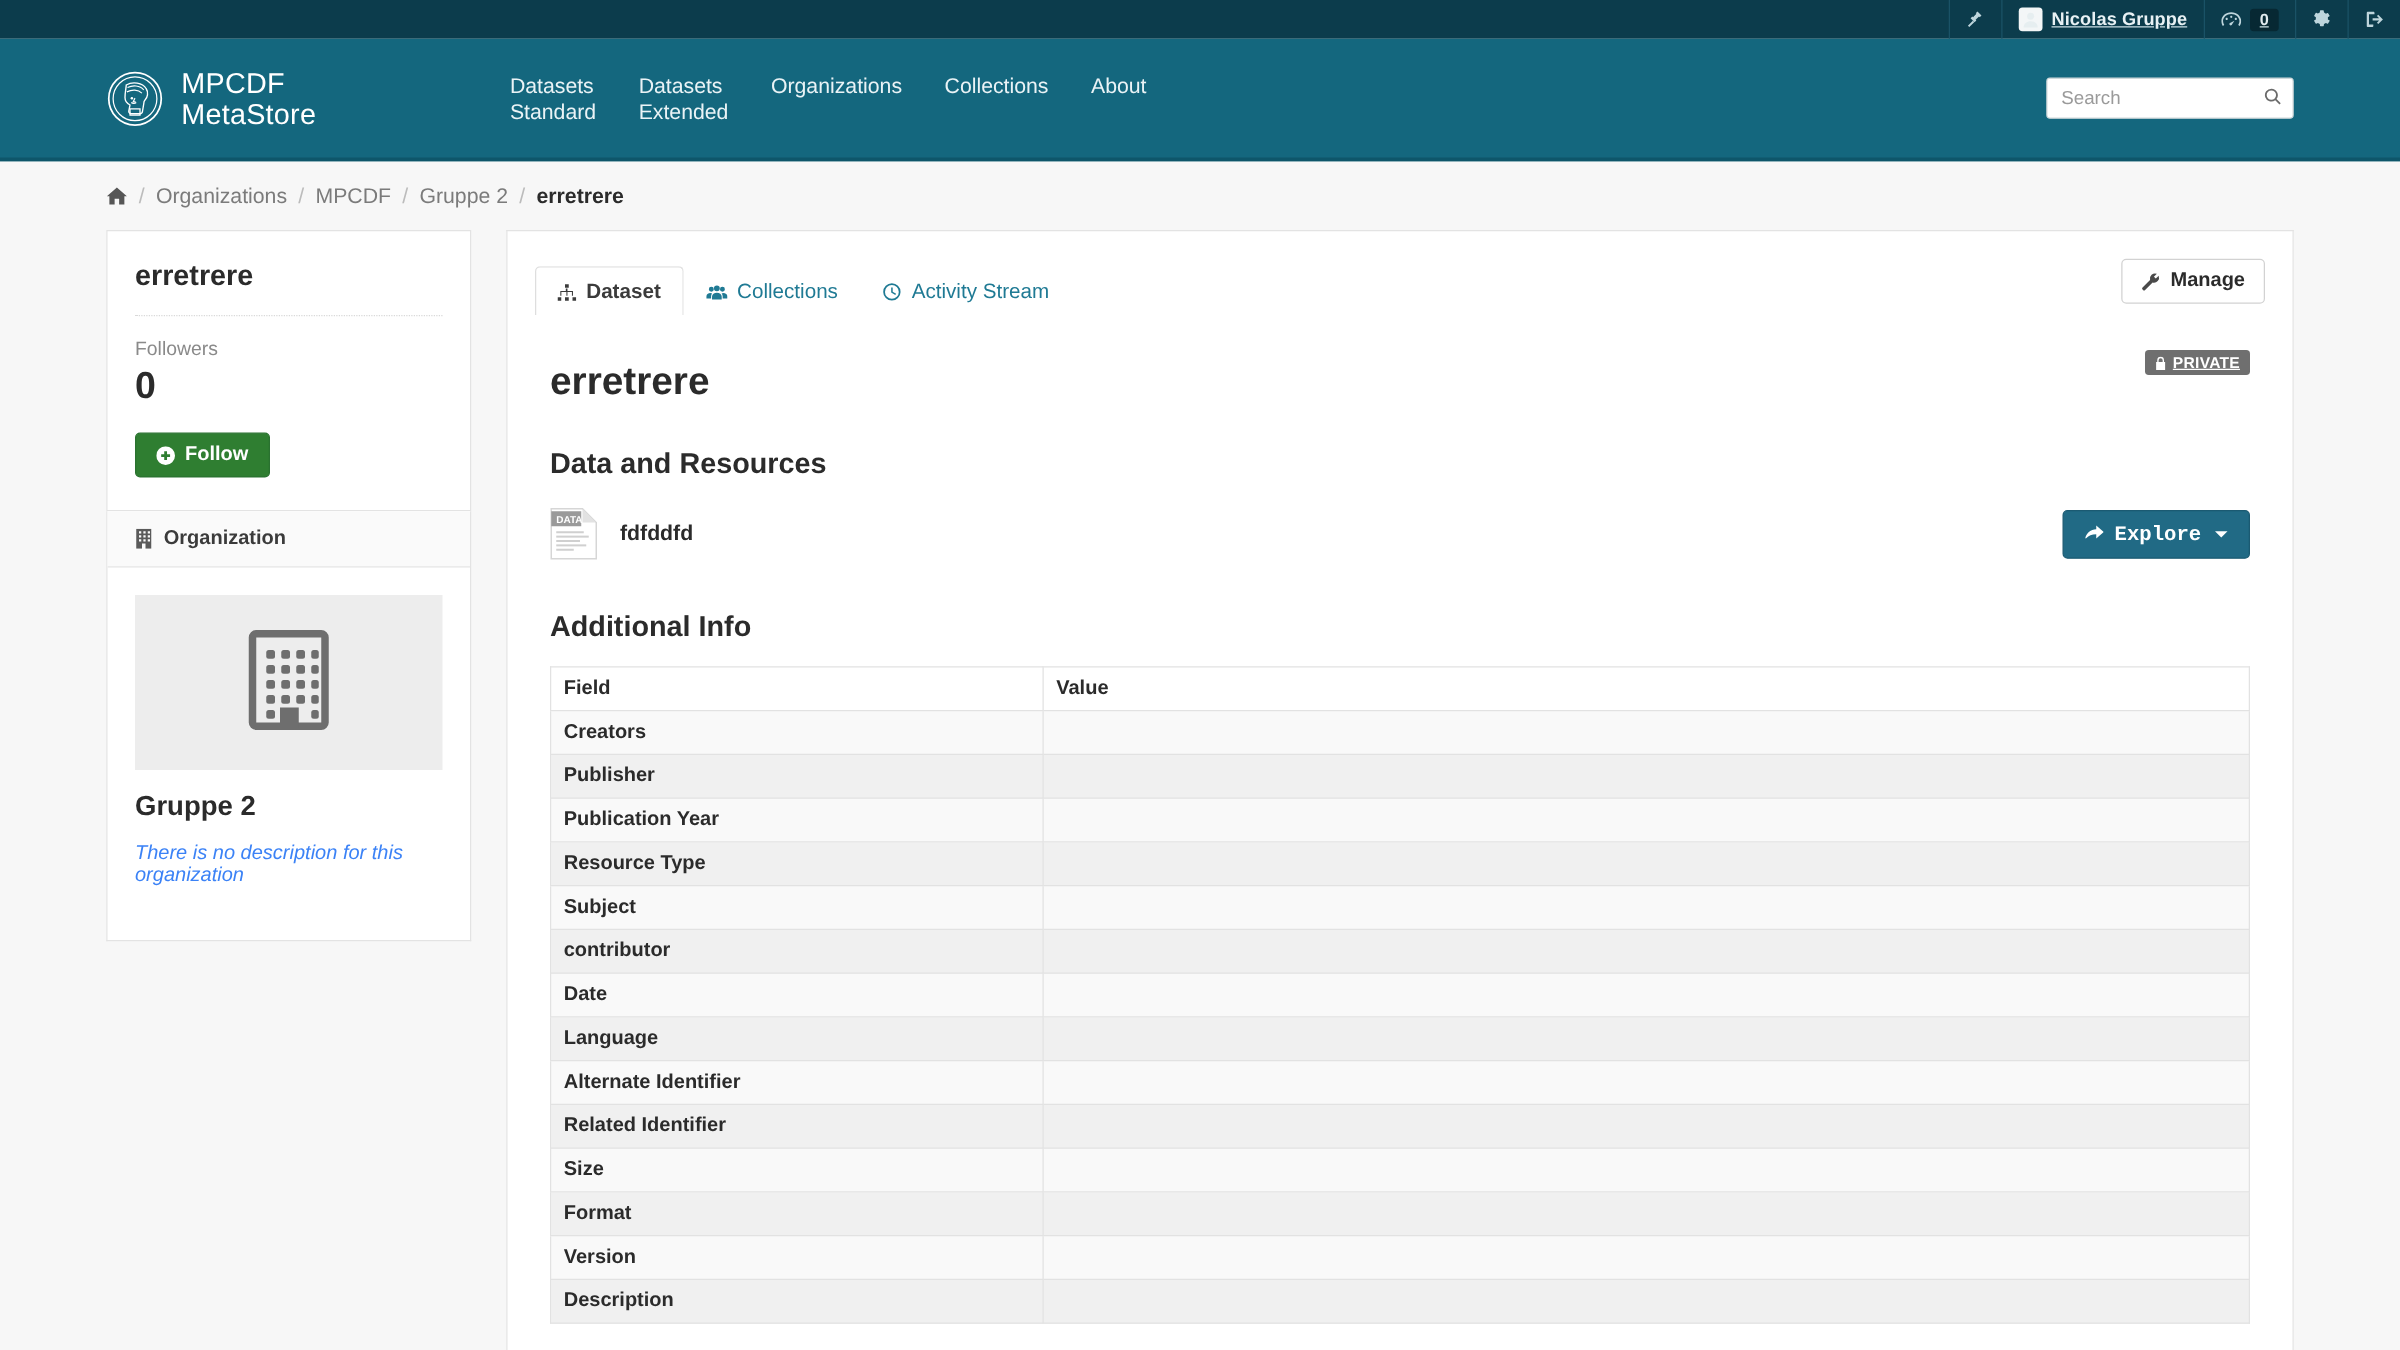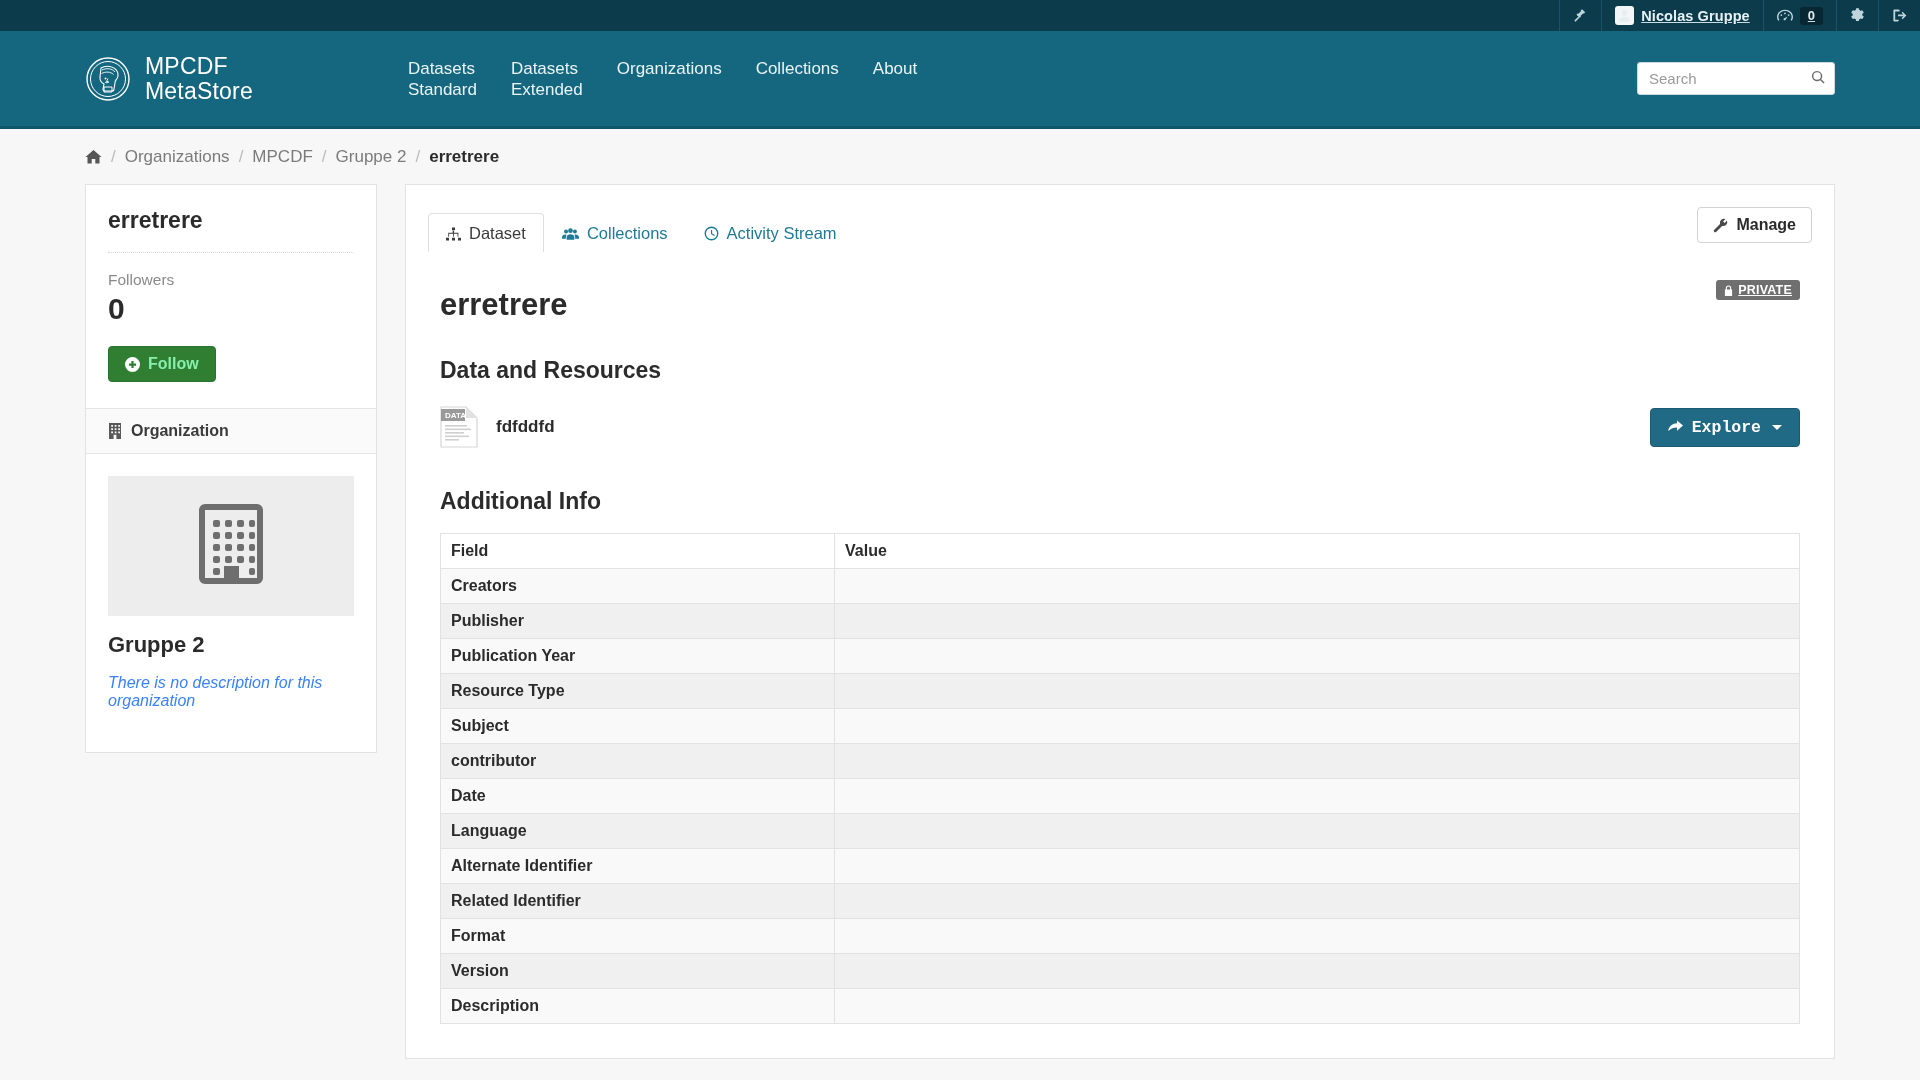--- a/index.html
+++ b/index.html
@@ -90,21 +90,21 @@
     font-size:16px; font-weight:bold; color:#3b3b3b;
   }
   .mod-head svg{ fill:#5a5a5a; display:block; }
   .mod-body{ padding:22px 22px 26px 22px; }
   .side-title{ font-size:23px; font-weight:bold; color:#2b2b2b; margin:0 0 18px 0; }
   .side-divider{ border-top:1px dotted #d9d9d9; margin:0 0 18px 0; }
   .followers-label{ font-size:15.5px; color:#8a8a8a; margin-bottom:2px; }
   .followers-count{ font-size:30px; font-weight:bold; color:#2b2b2b; line-height:36px; margin-bottom:19px;}
   .btn-follow{
     display:inline-flex; align-items:center; gap:8px;
-    background:#2f7e31; border:1px solid #2a7230; color:#86efac;
+    background:#2f7e31; border:1px solid #2a7230; color:#ffffff;
     font-size:16px; font-weight:bold; padding:8px 16px; border-radius:4px;
     cursor:pointer; font-family:"Liberation Sans", sans-serif;
   }
   .btn-follow svg{ fill:#fff; display:block; }
   .org-thumb{
     background:#ededed; height:140px; display:flex; align-items:center; justify-content:center;
     margin-bottom:16px;
   }
   .org-name{ font-size:22px; font-weight:bold; color:#2b2b2b; margin:0 0 8px 0; }
   .org-desc{ font-size:16px; color:#3b82f6; font-style:italic; line-height:18px; }
@@ -116,21 +116,21 @@
     padding:22px 22px 0 22px; display:flex; align-items:flex-end;
   }
   .tab{
     display:inline-flex; align-items:center; gap:8px;
     padding:10px 17px; font-size:16.5px; color:#1f7a94;
     text-decoration:none; border:1px solid transparent; border-bottom:none;
     border-radius:4px 4px 0 0; position:relative; top:1px; cursor:pointer;
   }
   .tab svg{ fill:#1f7a94; display:block; }
   .tab.active{
-    background:#fff; border-color:#dedede; color:#3b3b3b; font-weight:normal;
+    background:#fff; border-color:#dedede; color:#3b3b3b; font-weight:bold;
   }
   .tab.active svg{ fill:#3b3b3b; }
   .btn-manage{
     margin-left:auto; margin-bottom:9px;
     display:inline-flex; align-items:center; gap:8px;
     background:#fff; border:1px solid #d2d2d2; border-radius:4px;
     padding:8px 15px; font-size:16px; font-weight:bold; color:#2b2b2b;
     cursor:pointer; font-family:"Liberation Sans", sans-serif;
   }
   .btn-manage svg{ fill:#4a4a4a; display:block; }
@@ -476,20 +476,24 @@
               </tr>
               <tr>
                 <td class="fld">Alternate Identifier</td>
                 <td></td>
               </tr>
               <tr>
                 <td class="fld">Related Identifier</td>
                 <td></td>
               </tr>
               <tr>
+                <td class="fld">Size</td>
+                <td></td>
+              </tr>
+              <tr>
                 <td class="fld">Format</td>
                 <td></td>
               </tr>
               <tr>
                 <td class="fld">Version</td>
                 <td></td>
               </tr>
               <tr>
                 <td class="fld">Description</td>
                 <td></td>

